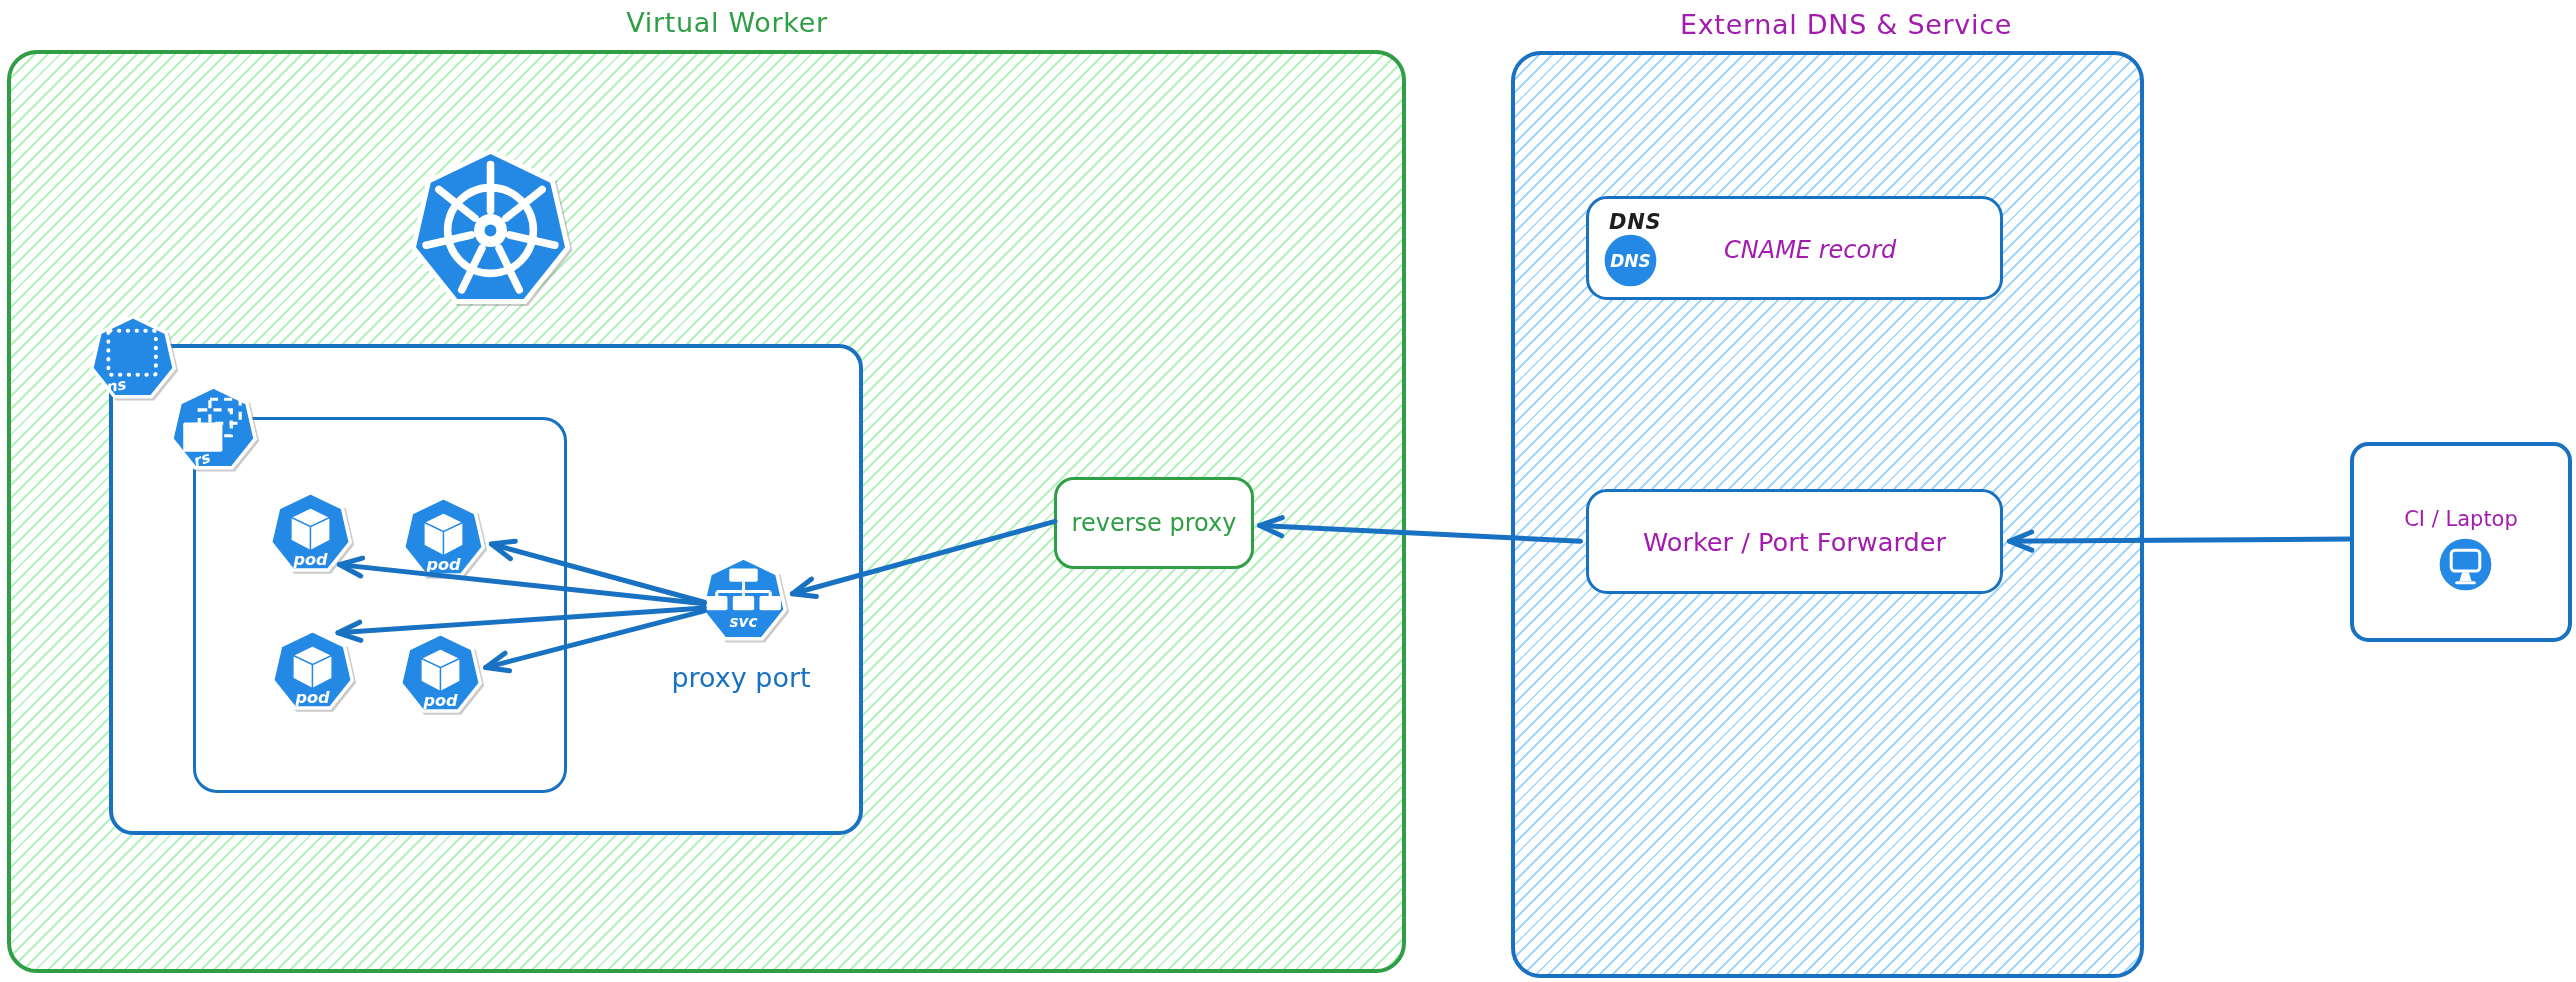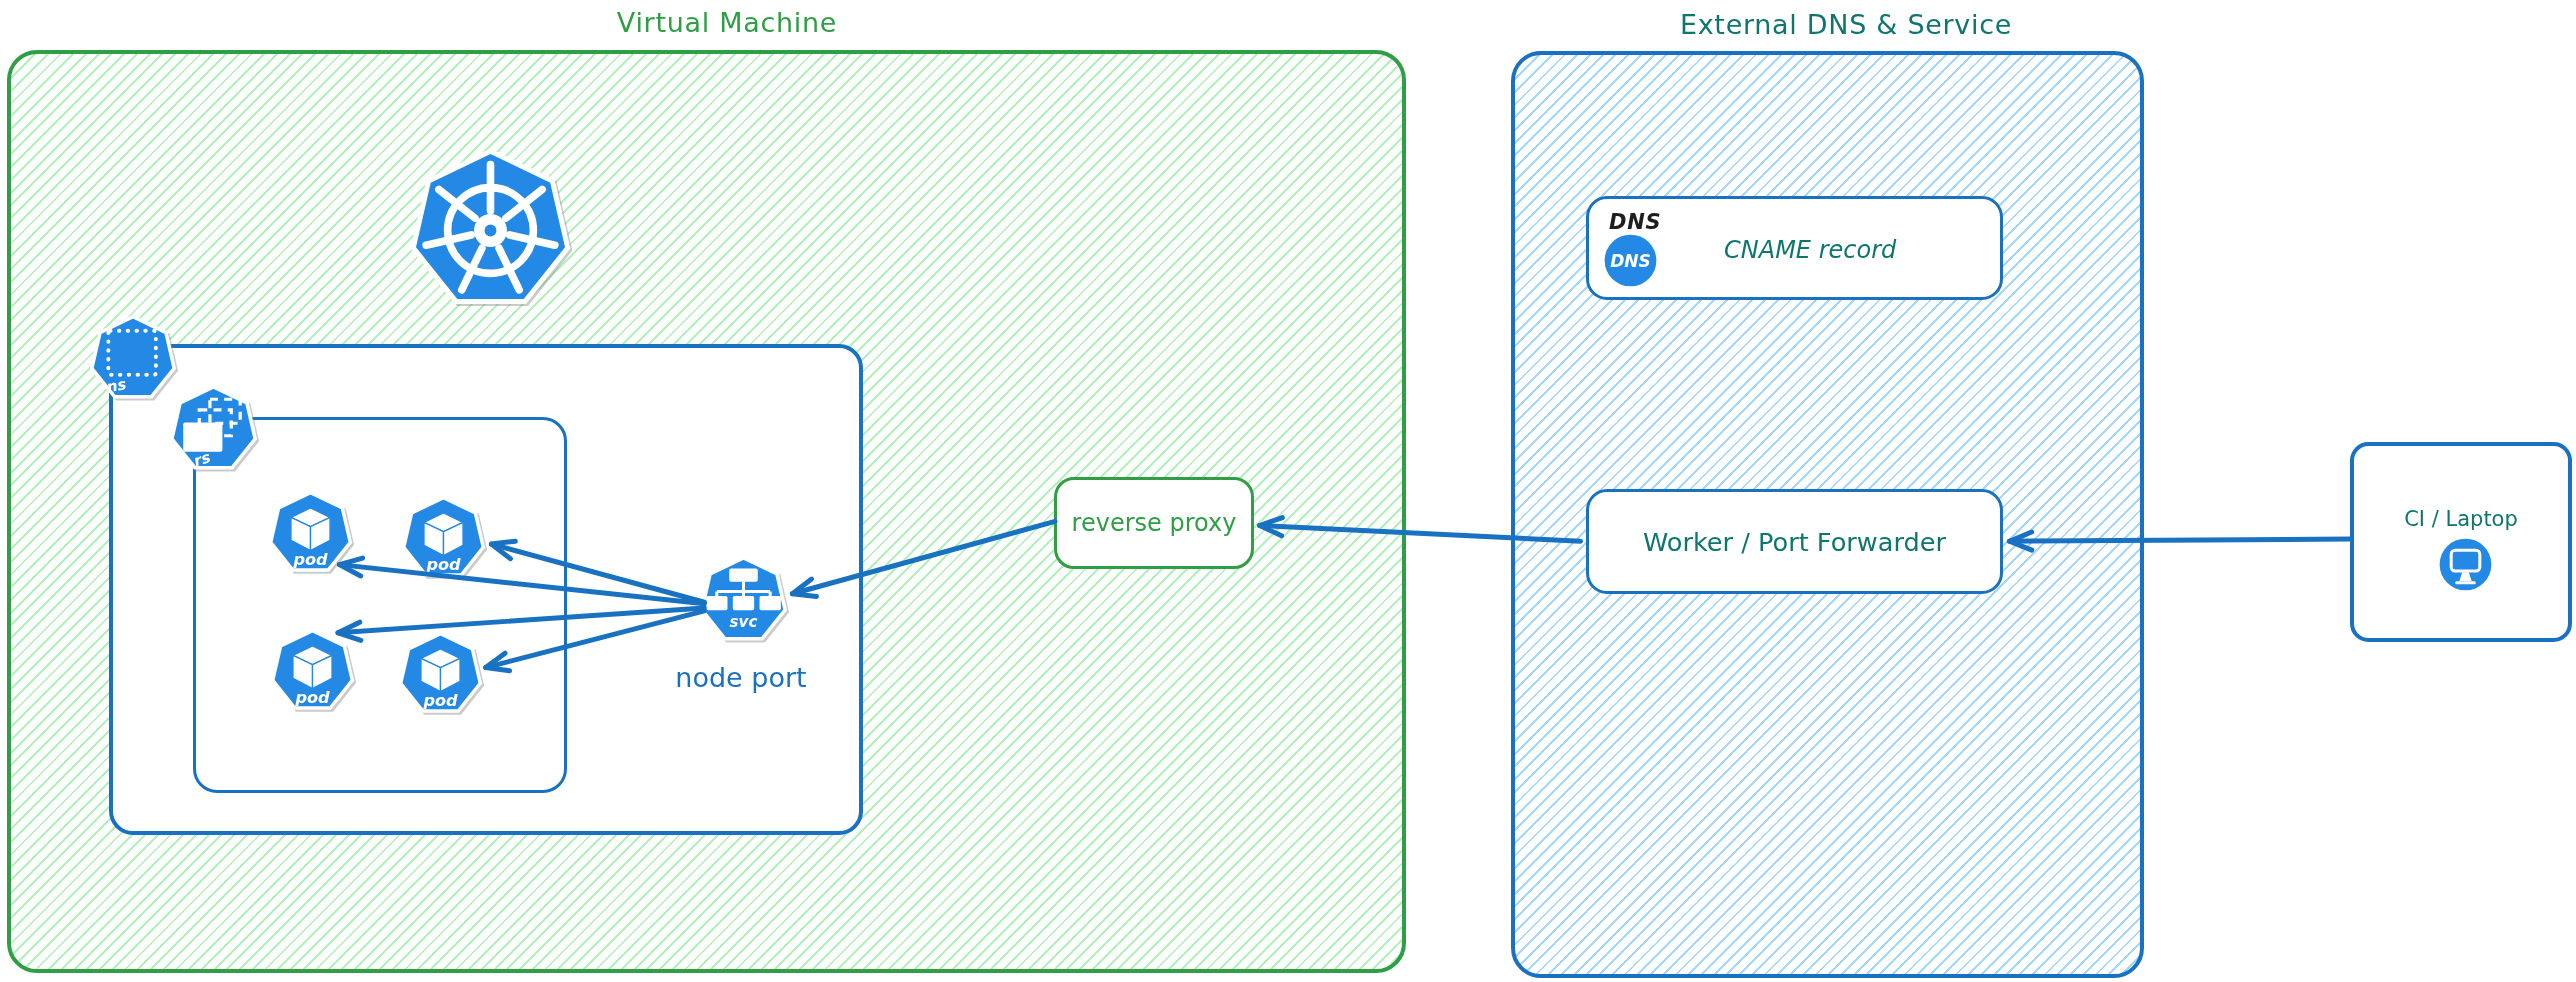--- a/index.html
+++ b/index.html
@@ -32,21 +32,21 @@
   }
   .section-title{
     position:absolute;
     transform:translateX(-50%);
     font-size:27px;
     font-weight:500;
     letter-spacing:0.7px;
     white-space:nowrap;
   }
   .t-green{color:#2f9e44;}
-  .t-blue{color:#0f766e;}
+  .t-blue{color:#a21caf;}
   
   .white-box-blue{
     background:#ffffff;
     border:4.3px solid #1971c2;
     border-radius:24px;
   }
   .card-blue{
     background:#ffffff;
     border:3.6px solid #1971c2;
     border-radius:21px;
@@ -78,21 +78,21 @@
 <body>
 
 <div id="stage">
 
   <svg width="0" height="0" style="position:absolute">
     <defs>
       <polygon id="hept" points="50,2 87.5,20 96.8,60.5 70.8,93 29.2,93 3.2,60.5 12.5,20"></polygon>
     </defs>
   </svg>
 
-  <div class="section-title t-green" style="left:727px;top:7px;">Virtual Machine</div>
+  <div class="section-title t-green" style="left:727px;top:7px;">Virtual Worker</div>
 
   <div class="abs hatch-green" style="left:7px;top:50px;width:1399px;height:923px;"></div>
 
   <svg class="abs sticker" style="left:408px;top:148px;" width="165" height="165" viewBox="0 0 100 100">
     <use href="#hept" fill="#2389e5" stroke="#ffffff" stroke-width="3"></use>
     <g stroke="#ffffff" stroke-width="4.6" stroke-linecap="round" fill="none">
       <circle cx="50" cy="50" r="26"></circle>
       <line x1="50" y1="38" x2="50" y2="10"></line>
       <line x1="59.4" y1="42.5" x2="81.3" y2="25.1"></line>
       <line x1="61.7" y1="52.7" x2="89" y2="58.9"></line>
@@ -174,21 +174,21 @@
     </g>
     <g fill="#ffffff">
       <rect x="34" y="14" width="32" height="15" rx="2"></rect>
       <rect x="8" y="45" width="24" height="16" rx="2"></rect>
       <rect x="38" y="45" width="24" height="16" rx="2"></rect>
       <rect x="68" y="45" width="24" height="16" rx="2"></rect>
     </g>
     <text x="50" y="80" font-size="17" fill="#ffffff" text-anchor="middle" class="hand-script">svc</text>
   </svg>
 
-  <div class="caption" style="left:741px;top:662px;">node port</div>
+  <div class="caption" style="left:741px;top:662px;">proxy port</div>
 
   <div class="abs card-green center-label" style="left:1054px;top:477px;width:200px;height:92px;text-align:center;">
     <span class="t-green" style="font-size:24px;font-weight:500;">reverse proxy</span>
   </div>
 
   <div class="section-title t-blue" style="left:1846px;top:8.5px;">External DNS &amp; Service</div>
 
   <div class="abs hatch-blue" style="left:1511px;top:51px;width:633px;height:927px;"></div>
 
   <div class="abs card-blue" style="left:1586px;top:196px;width:417px;height:104px;font-style:italic;">

